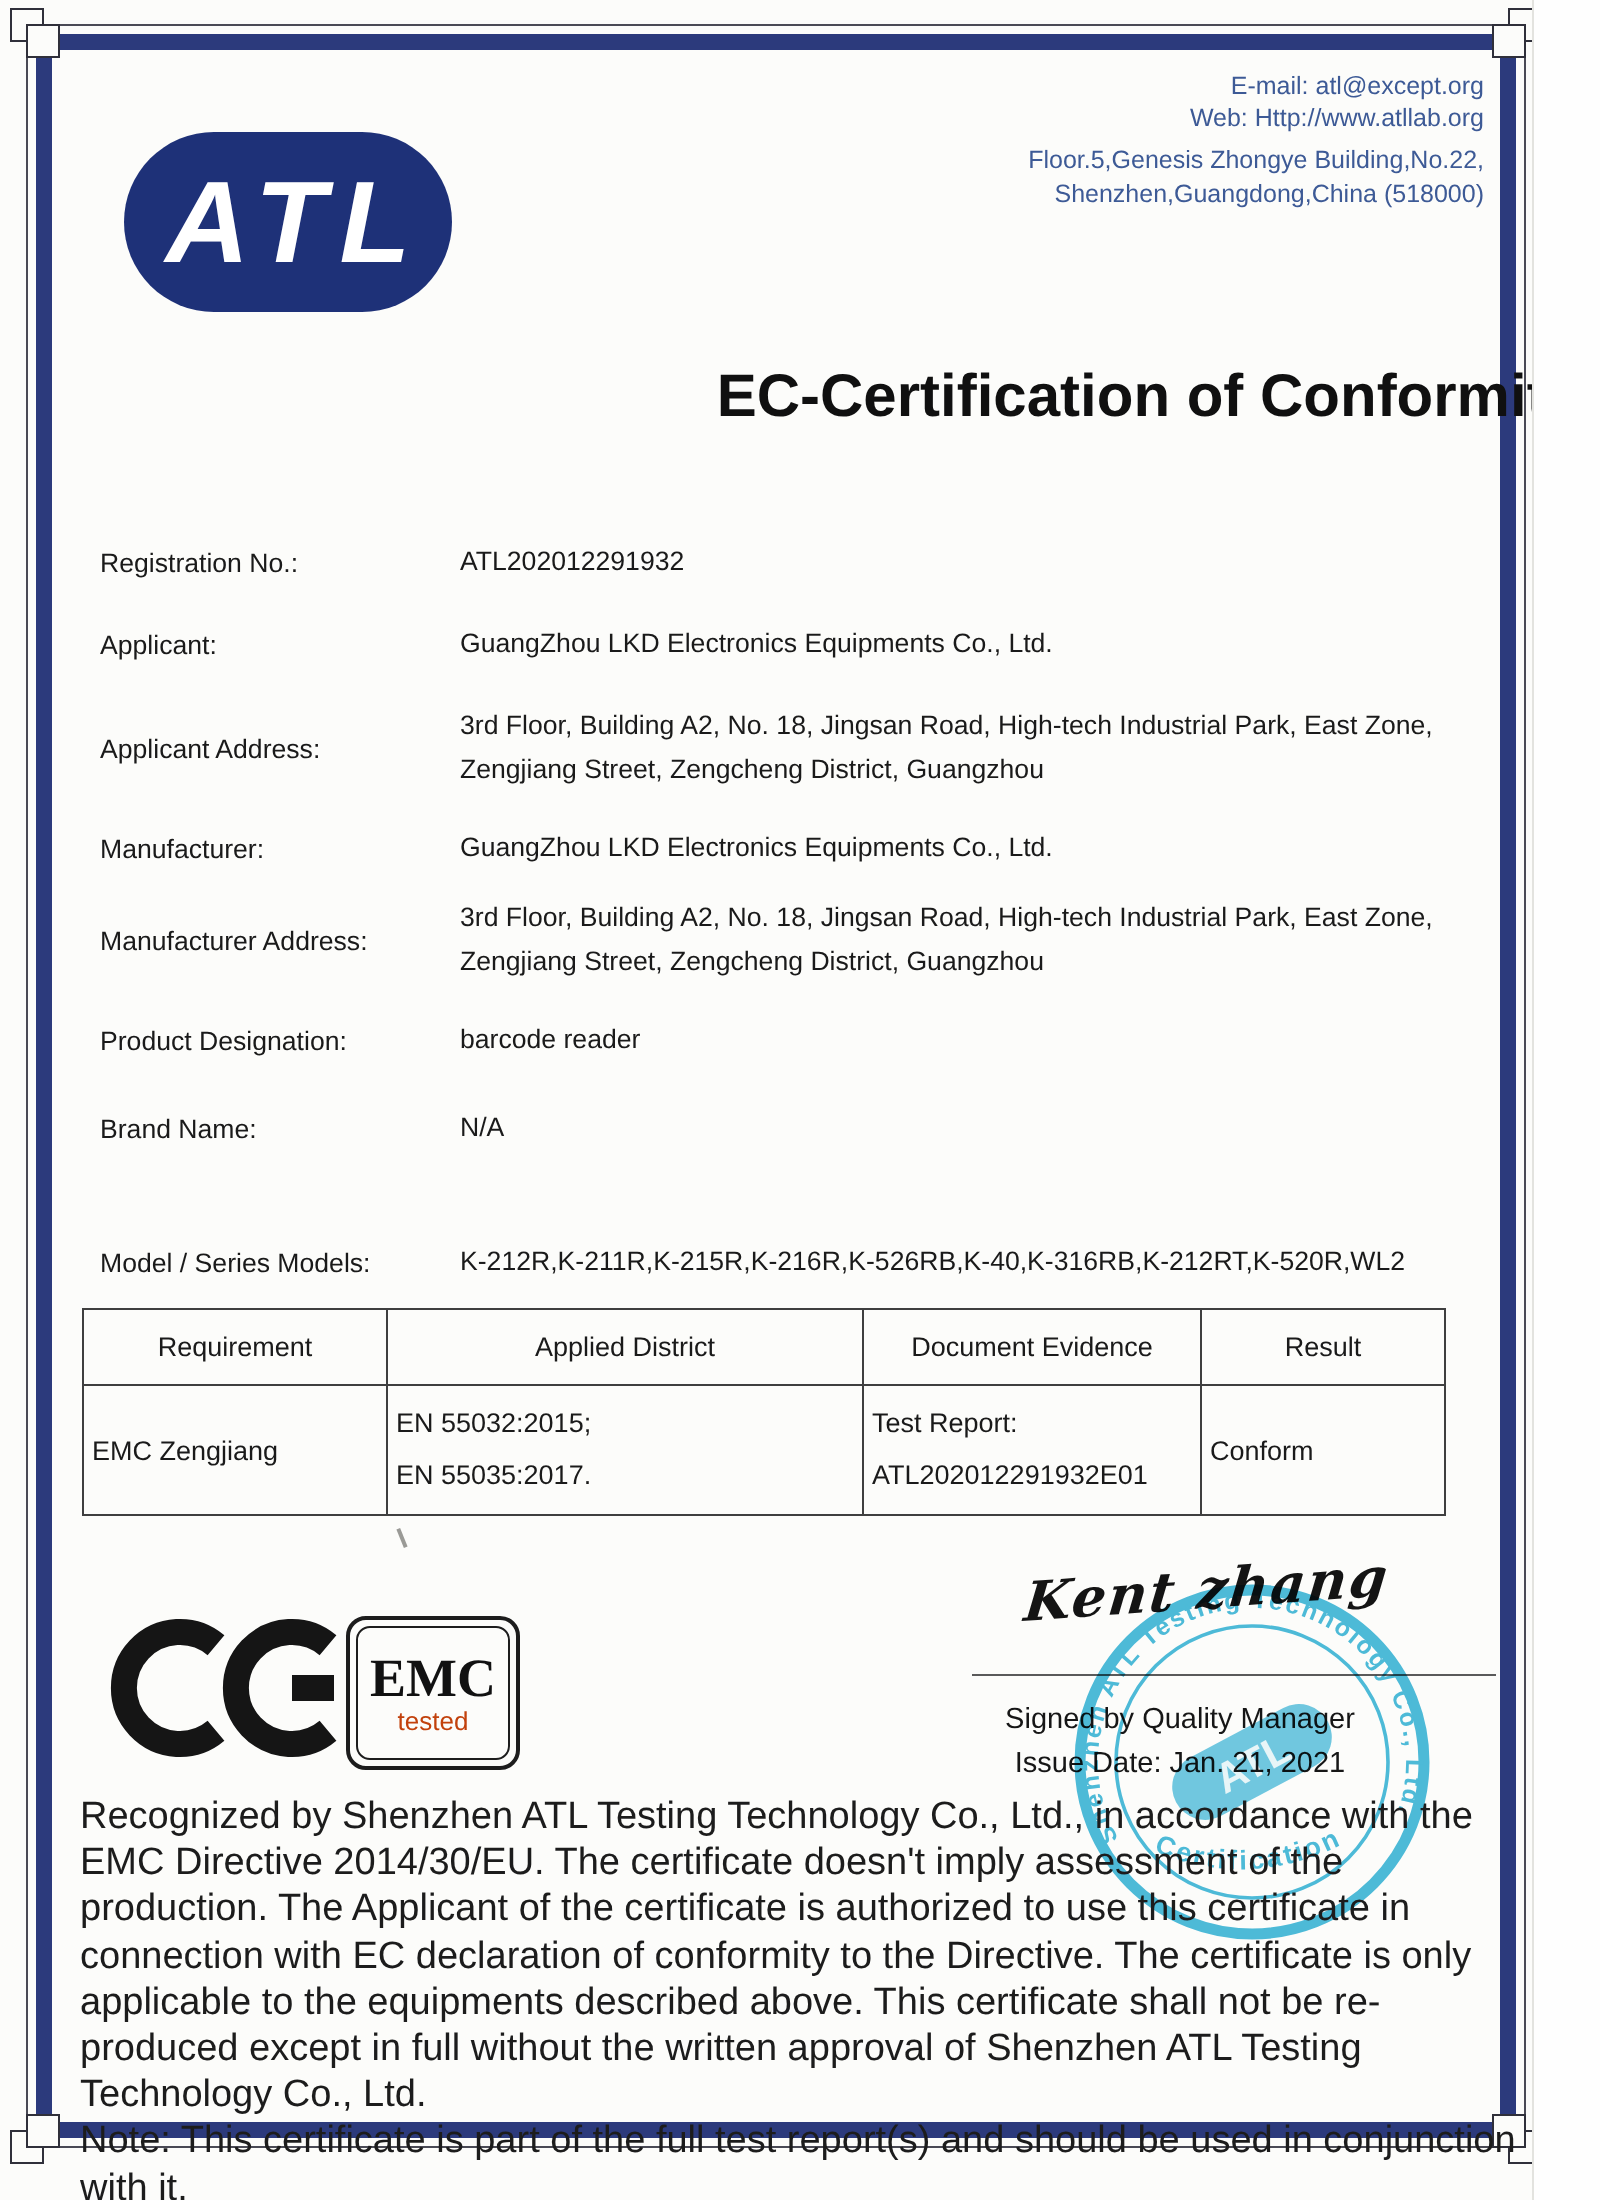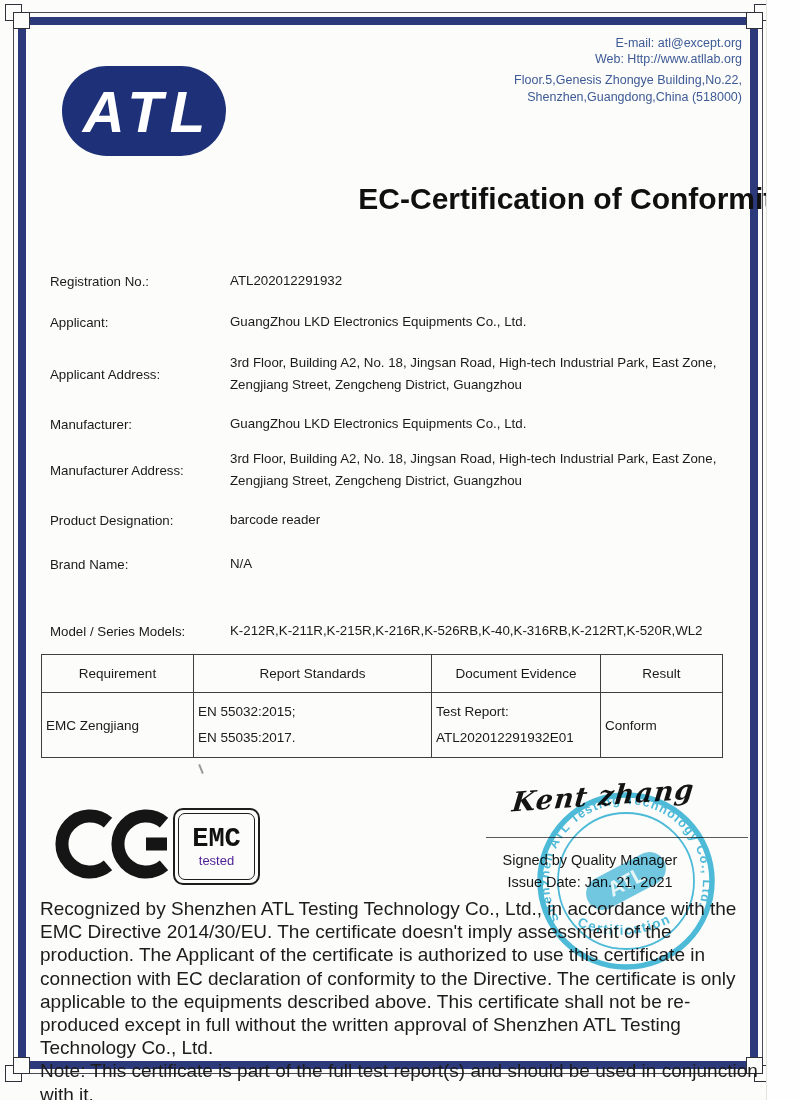--- a/index.html
+++ b/index.html
@@ -35,22 +35,22 @@
   table.results{position:absolute;left:41px;top:654px;border-collapse:collapse;table-layout:fixed;font-size:13.5px;color:#1a1a1a;}
   table.results td,table.results th{border:1.2px solid #3f3f3f;vertical-align:middle;font-weight:normal;padding:0 4px;box-sizing:border-box;}
   table.results .hrow{height:38px;}
   table.results .brow{height:65px;}
   .two-line div{line-height:26px;}
 
   
   .ce-mark{position:absolute;left:54px;top:805px;}
   .emc-box{position:absolute;left:173px;top:808px;width:87px;height:77px;border:2px solid #1d1d1d;border-radius:10px;box-sizing:border-box;display:flex;align-items:center;justify-content:center;}
   .emc-inner{width:77px;height:67px;border:1px solid #1d1d1d;border-radius:7px;display:flex;flex-direction:column;align-items:center;justify-content:center;box-sizing:border-box;}
-  .emc-inner .emc-big{font-family:Liberation Mono, monospace;font-weight:bold;font-size:27px;color:#111;line-height:28px;}
-  .emc-inner .emc-small{font-size:13px;color:#4c1d95;line-height:15px;}
+  .emc-inner .emc-big{font-family:Liberation Serif, serif;font-weight:bold;font-size:27px;color:#111;line-height:28px;}
+  .emc-inner .emc-small{font-size:13px;color:#c2410c;line-height:15px;}
 
   
   .sig-name{position:absolute;left:512px;top:780px;font-family:"DejaVu Serif",serif;font-style:italic;font-weight:bold;font-size:27px;color:#141414;transform:rotate(-4deg) skewX(-10deg);letter-spacing:1px;}
   .sig-line{position:absolute;left:486px;top:837px;width:262px;border-top:1.5px solid #5a5a5a;}
   .sig-texts{position:absolute;left:455px;top:849px;width:270px;text-align:center;font-size:14.5px;color:#161616;line-height:22px;}
 
   
   .stamp{position:absolute;left:535px;top:790px;width:182px;height:182px;opacity:.9;mix-blend-mode:multiply;}
 
   
@@ -143,21 +143,21 @@
   <table class="results">
     <colgroup>
         <col style="width:152px">
         <col style="width:238px">
         <col style="width:169px">
         <col style="width:122px">
       </colgroup>
     <tbody>
         <tr class="hrow">
       <th>Requirement</th>
-      <th>Report Standards</th>
+      <th>Applied District</th>
       <th>Document Evidence</th>
       <th>Result</th>
     </tr>
     <tr class="brow">
       <td>EMC Zengjiang</td>
       <td class="two-line">
         <div>EN 55032:2015;</div>
         <div>EN 55035:2017.</div>
       </td>
       <td class="two-line">

